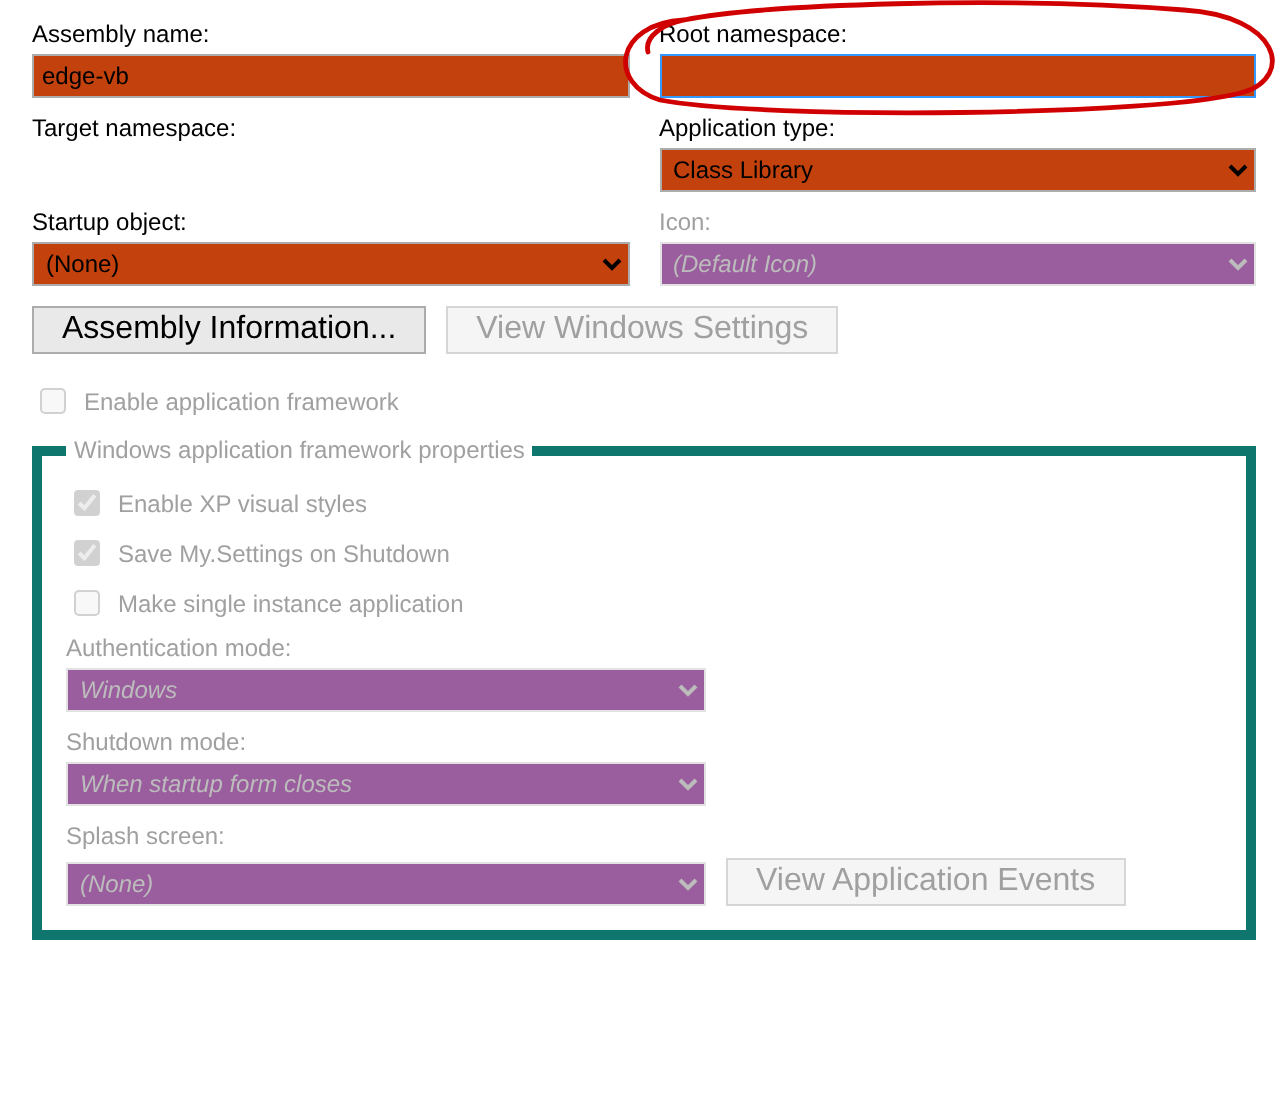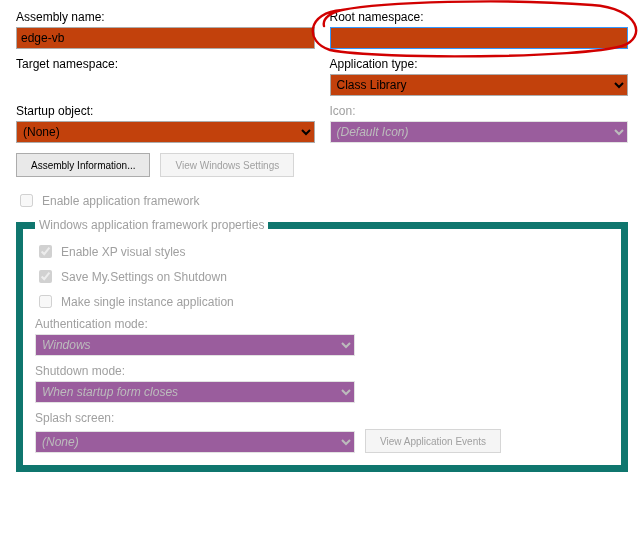--- a/index.html
+++ b/index.html
@@ -47,21 +47,21 @@
     color: #a0a0a0;
     border-color: #d6d6d6;
     font-style: italic;
   }
   .btn {
     height: 24px;
     padding: 0 14px;
     border: 1px solid #acacac;
     background: #e9e9e9;
     font-family: inherit;
-    font-size: 10px;
+    font-size: 16px;
     cursor: pointer;
   }
   .btn.disabled {
     color: #a0a0a0;
     border-color: #d6d6d6;
     background: #f5f5f5;
     cursor: default;
   }
   .btnrow {
     display: flex;
@@ -76,21 +76,21 @@
   }
   .chk input[type="checkbox"] {
     width: 13px;
     height: 13px;
     accent-color: #0a7a3f;
   }
   .chk.disabled input[type="checkbox"] {
     accent-color: #a0a0a0;
   }
   fieldset.group {
-    border: 7px solid #0f766e;
+    border: 5px solid #0f766e;
     padding: 10px 12px 12px 12px;
     margin: 8px 0 0 0;
   }
   fieldset.group legend {
     color: #a0a0a0;
     padding: 0 4px;
     font-size: 12px;
   }
   fieldset .inner-row {
     display: flex;

